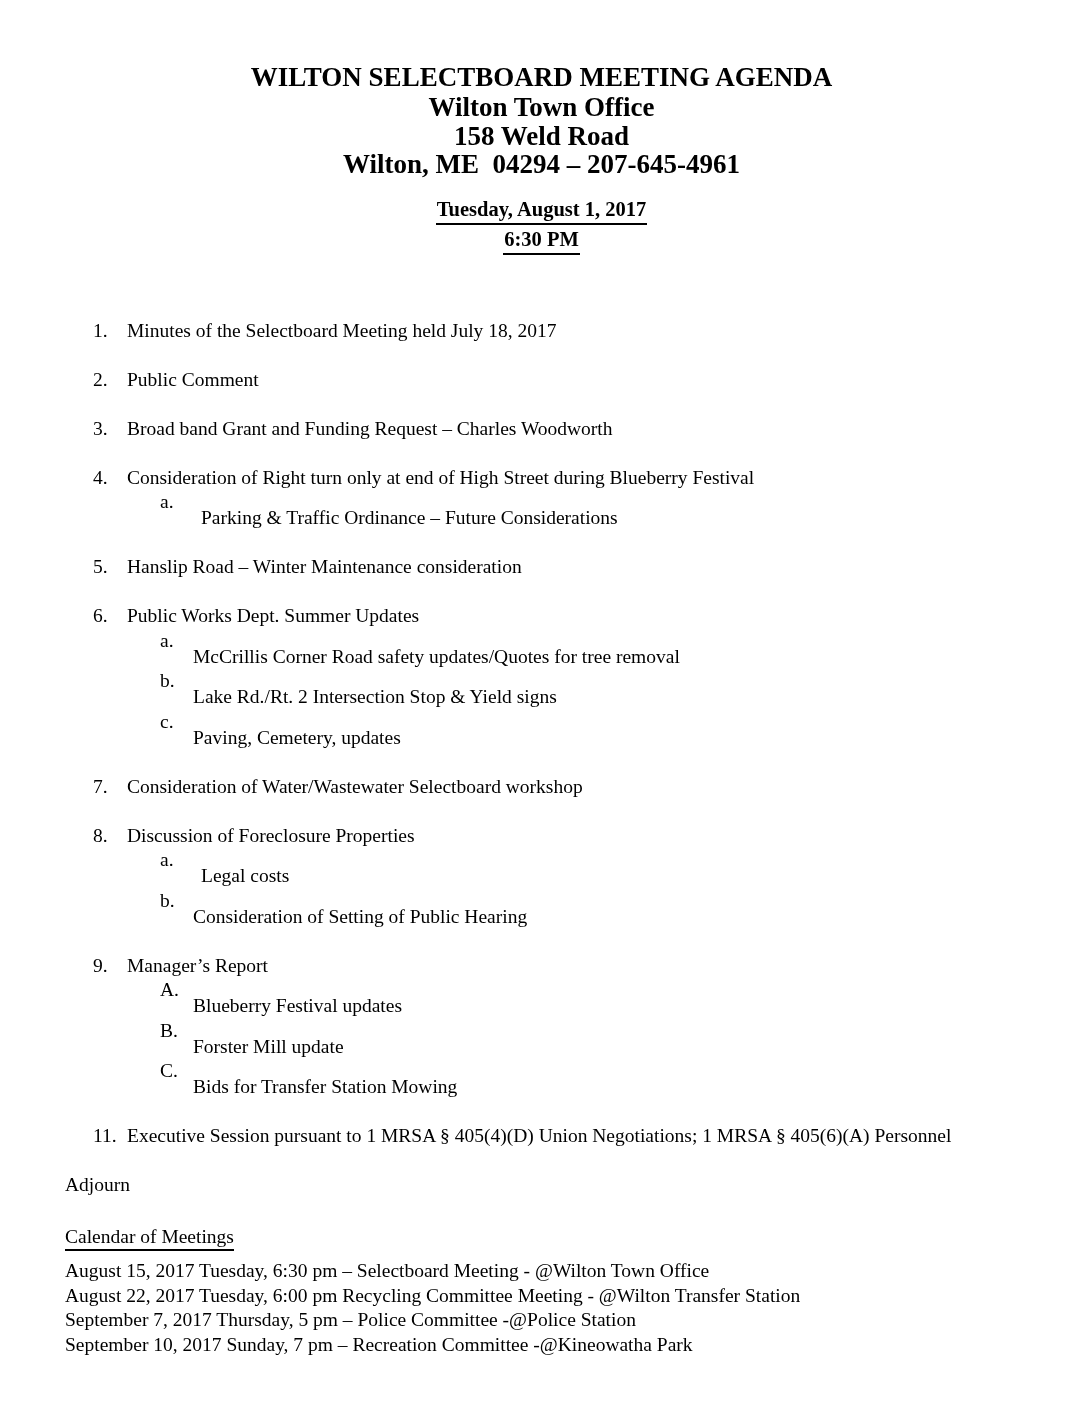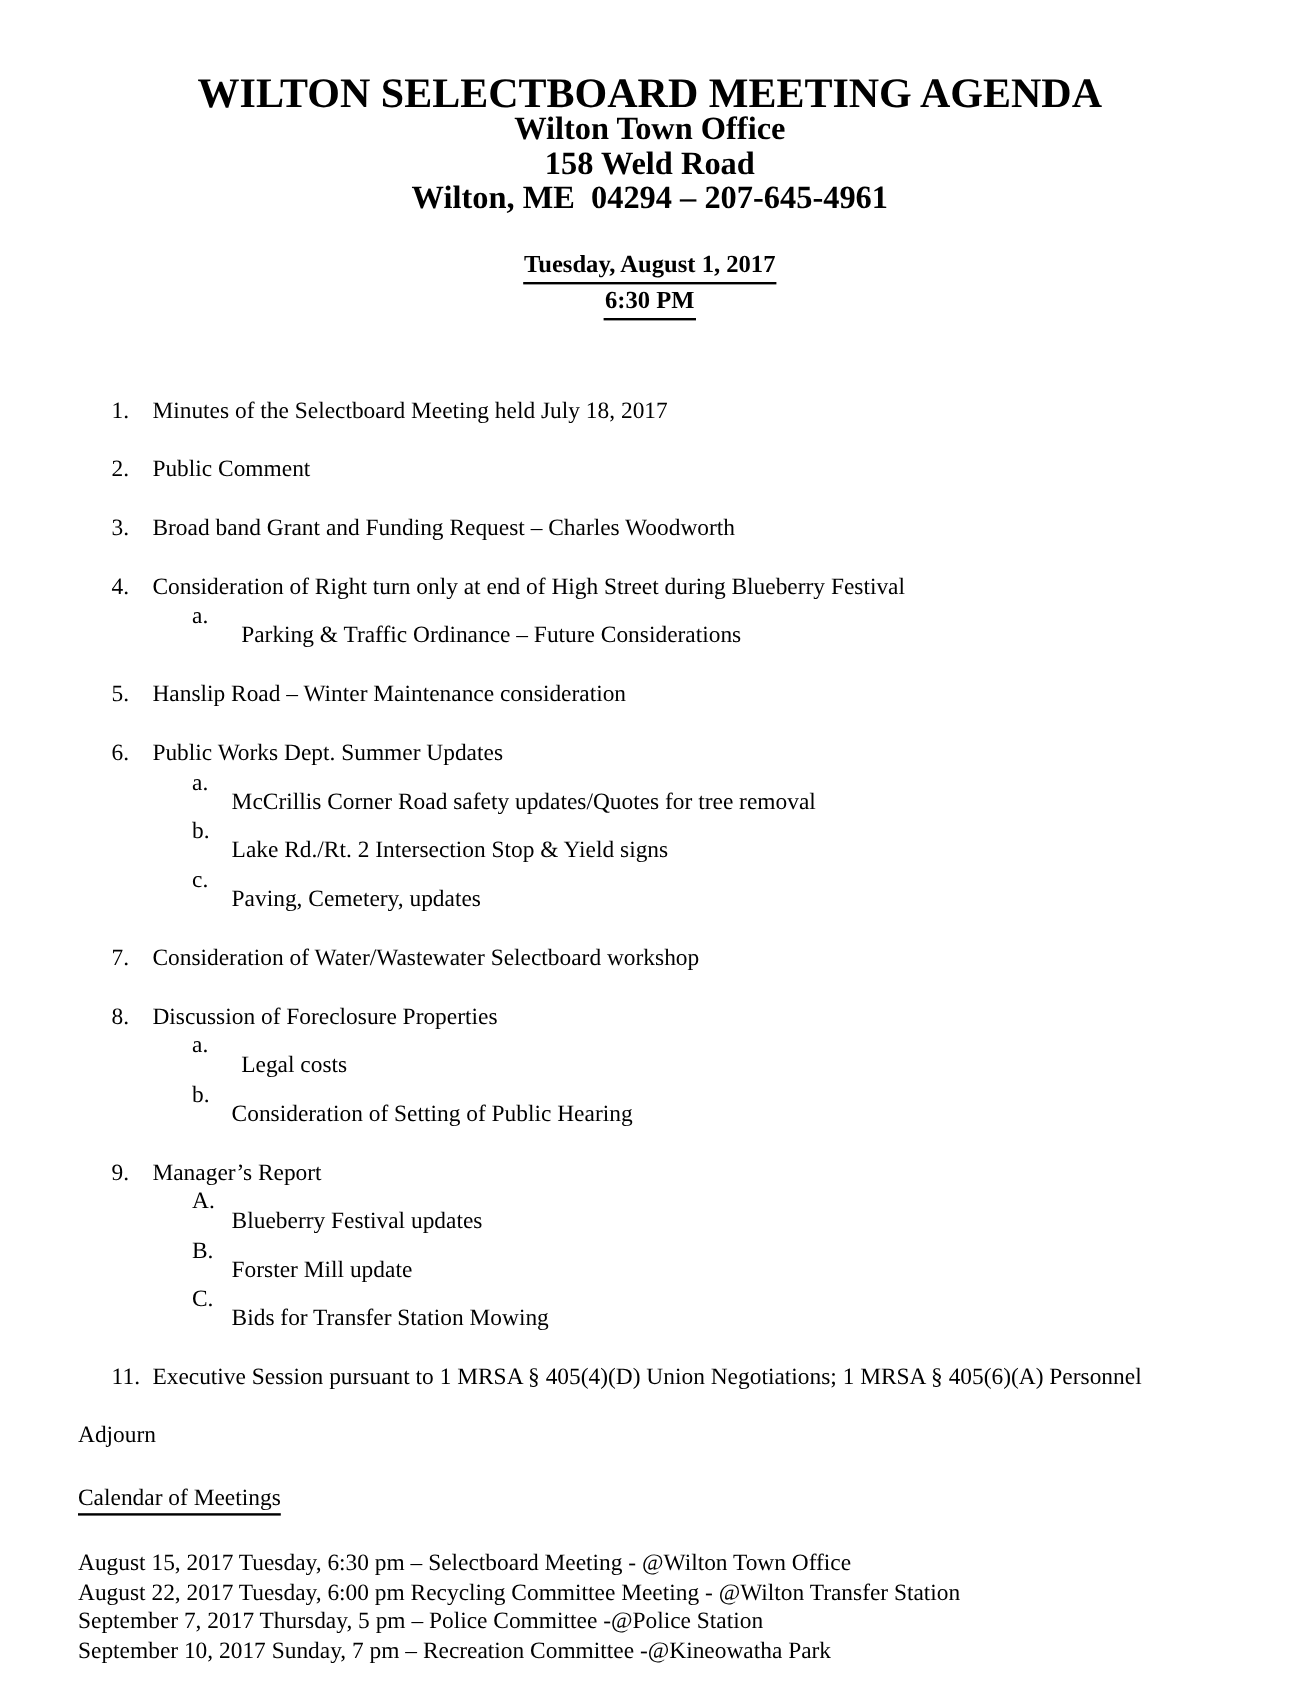--- a/index.html
+++ b/index.html
@@ -15,32 +15,32 @@
     font-family: "Liberation Serif", serif;
     font-size: 19.5px;
     line-height: 24.5px;
     padding: 62px 70px 0 65px;
     overflow: hidden;
   }
 
   
   .doc-header { text-align: center; }
   .doc-title {
-    font-size: 35px;
+    font-size: 27px;
     line-height: 31px;
     font-weight: bold;
     margin: 0;
   }
   .doc-subline {
     font-weight: bold;
     font-size: 27px;
     line-height: 28.5px;
     white-space: pre-wrap;
   }
-  .date-block { margin-top: 28px; }
+  .date-block { margin-top: 16px; }
   .date-line {
     font-weight: bold;
     font-size: 20.5px;
     line-height: 29px;
   }
   .underline-text {
     display: inline-block;
     border-bottom: 2.5px solid #000;
     padding: 0 1px 1px 1px;
     line-height: 25px;
@@ -58,21 +58,21 @@
   .agenda-sub .txt { flex: 1; margin-top: 16px; }
 
   
   .adjourn { margin-top: 0; }
   .cal-heading { margin-top: 27px; }
   .cal-heading .underline-light {
     display: inline-block;
     border-bottom: 2px solid #000;
     padding-bottom: 0px;
   }
-  .calendar { margin-top: 28px; }
+  .calendar { margin-top: 8px; }
   .calendar-line { white-space: pre-wrap; }
 </style>
 </head>
 <body>
 
 <div class="page">
 
   <header class="doc-header">
     <h1 class="doc-title">WILTON SELECTBOARD MEETING AGENDA</h1>
     <div class="doc-subline">Wilton Town Office</div>

